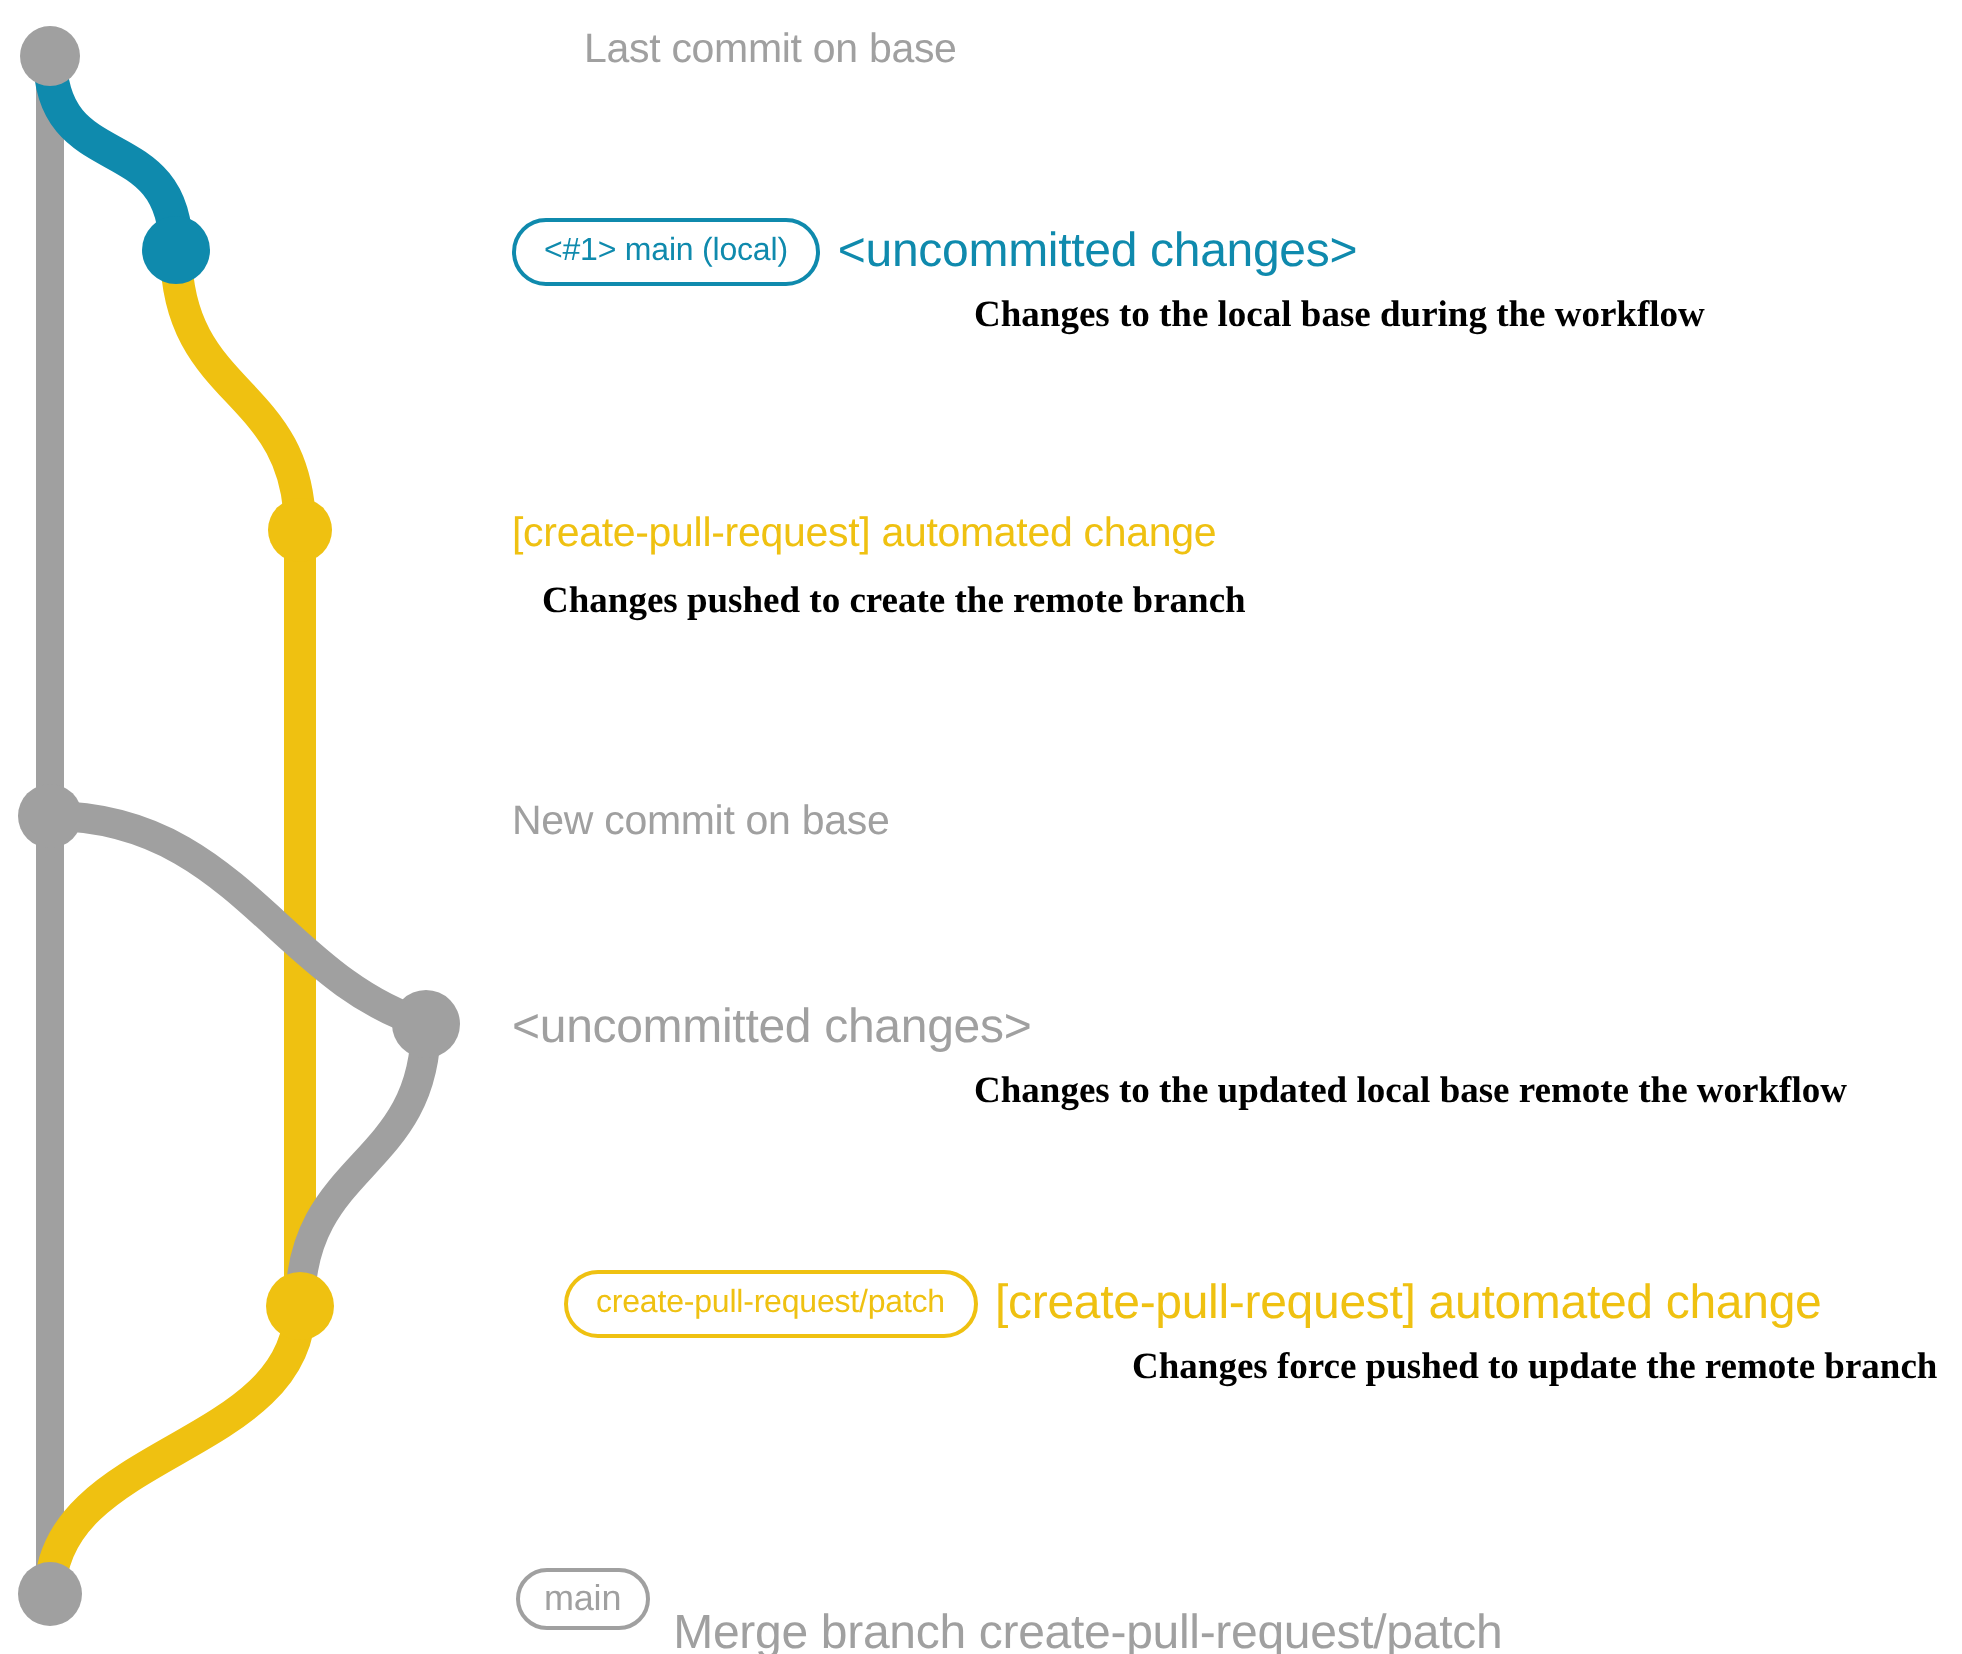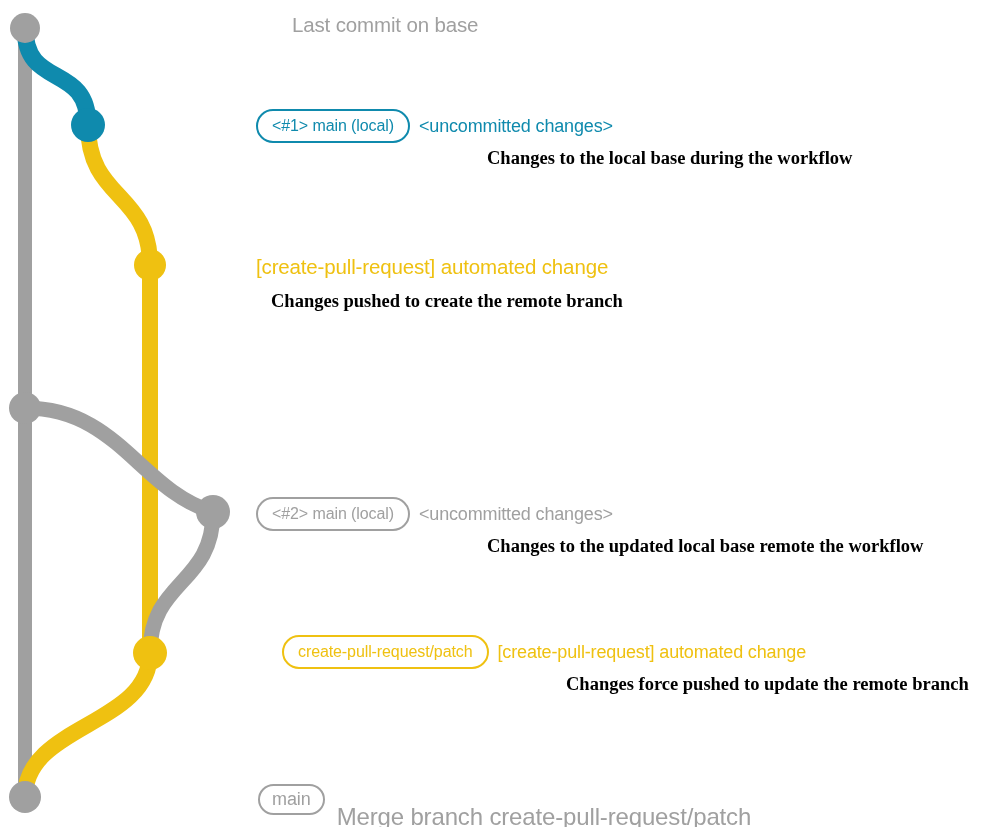--- a/index.html
+++ b/index.html
@@ -64,21 +64,21 @@
 
   .badge.small {
     padding: 0 12px;
     height: 31px;
     border-radius: 16px;
     font-size: 18px;
     border-width: 2px;
   }
 
   .headline {
-    font-size: 18px;
+    font-size: 24px;
     line-height: 1;
     letter-spacing: -0.15px;
   }
 
   .headline.plain {
     font-size: 24px;
     margin-top: 35px;
   }
 
   .subline {
@@ -138,24 +138,24 @@
     <div class="entry-head" style="padding-left:256px;">
       <span class="badge c-teal">&lt;#1&gt; main (local)</span>
       <span class="headline c-teal">&lt;uncommitted changes&gt;</span>
     </div>
   </div>
   <div class="subline" style="left:487px; top:149px;">Changes to the local base during the workflow</div>
 
   <div class="lone-head c-amber" style="left:256px; top:257px;">[create-pull-request] automated change</div>
   <div class="subline" style="left:271px; top:292px;">Changes pushed to create the remote branch</div>
 
+  <div class="lone-head c-gray" style="left:256px; top:401px;">New commit on base</div>
 
   <div class="entry" style="top:497px;">
     <div class="entry-head" style="padding-left:256px;">
-      <span class="badge c-gray">&lt;#2&gt; main (local)</span>
       <span class="headline c-gray">&lt;uncommitted changes&gt;</span>
     </div>
   </div>
   <div class="subline" style="left:487px; top:537px;">Changes to the updated local base remote the workflow</div>
 
   <div class="entry" style="top:635px;margin-left:26px;">
     <div class="entry-head" style="padding-left:256px;">
       <span class="badge c-amber">create-pull-request/patch</span>
       <span class="headline c-amber">[create-pull-request] automated change</span>
     </div>

